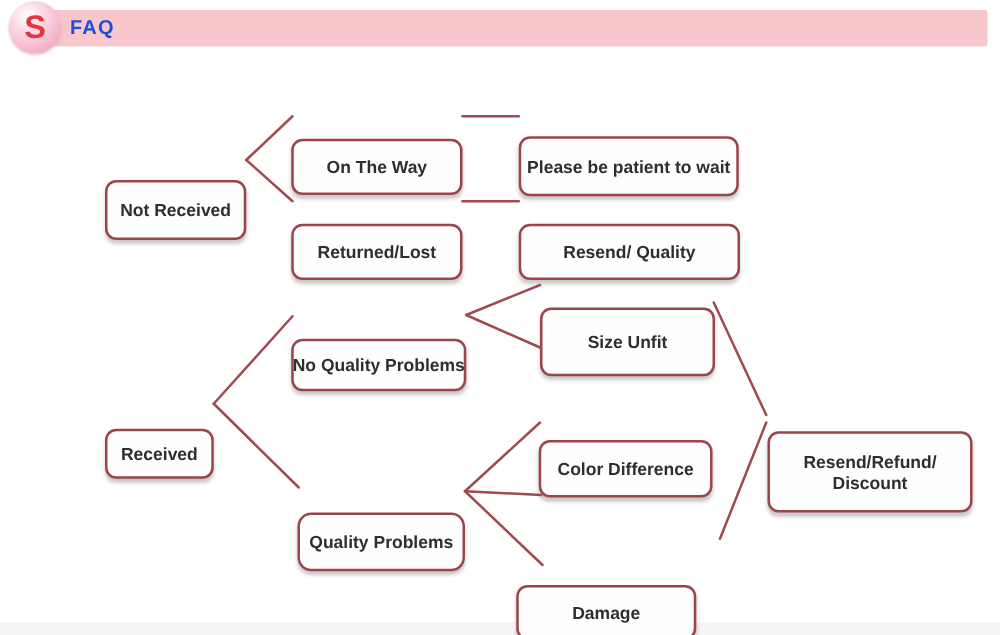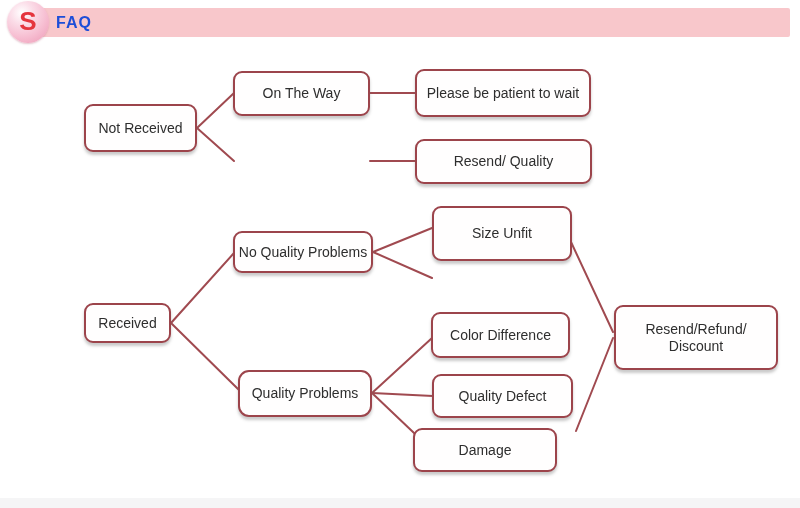--- a/index.html
+++ b/index.html
@@ -77,25 +77,26 @@
     box-sizing: border-box;
     background: #fffefe;
     border: 2px solid #9c444b;
     border-radius: 9px;
     box-shadow: 0 3px 3px rgba(115,115,115,0.38);
     display: flex;
     align-items: center;
     justify-content: center;
     text-align: center;
     font-size: 14px;
-    font-weight: normal;
+    font-weight: bold;
     color: #2e2e2e;
     line-height: 1.2;
     padding: 2px 3px;
     z-index: 2;
+    margin-top: 40px;
   }
   .node.nowrap { white-space: nowrap; }
   .bottom-strip {
     position: absolute;
     left: 0;
     bottom: 0;
     width: 800px;
     height: 10px;
     background: #f5f5f6;
     z-index: 0;
@@ -124,24 +125,24 @@
     <line x1="372" y1="393" x2="432" y2="338"></line>
     <line x1="372" y1="393" x2="433" y2="396"></line>
     <line x1="372" y1="393" x2="434" y2="452"></line>
     <line x1="571" y1="242" x2="613" y2="332"></line>
     <line x1="576" y1="431" x2="613" y2="338"></line>
   </svg>
 
   <div class="node nowrap" style="left:84px;  top:104px; width:113px; height:48px;">Not Received</div>
   <div class="node nowrap" style="left:233px; top:71px;  width:137px; height:45px;">On The Way</div>
   <div class="node nowrap" style="left:415px; top:69px;  width:176px; height:48px;">Please be patient to wait</div>
+  <div class="node nowrap" style="left:233px; top:139px; width:137px; height:45px;">Returned/Lost</div>
   <div class="node nowrap" style="left:415px; top:139px; width:177px; height:45px;">Resend/ Quality</div>
   <div class="node nowrap" style="left:84px;  top:303px; width:87px;  height:40px;">Received</div>
   <div class="node nowrap" style="left:233px; top:231px; width:140px; height:42px;">No Quality Problems</div>
   <div class="node nowrap" style="left:238px; top:370px; width:134px; height:47px;border-radius:11px;">Quality Problems</div>
   <div class="node nowrap" style="left:432px; top:206px; width:140px; height:55px;">Size Unfit</div>
   <div class="node nowrap" style="left:431px; top:312px; width:139px; height:46px;">Color Difference</div>
-  <div class="node nowrap" style="left:432px; top:374px; width:141px; height:44px;">Quality Defect</div>
   <div class="node nowrap" style="left:413px; top:428px; width:144px; height:44px;">Damage</div>
   <div class="node" style="left:614px; top:305px; width:164px; height:65px;">Resend/Refund/ Discount</div>
 
   <div class="bottom-strip"></div>
 </div>
 
 </body></html>

